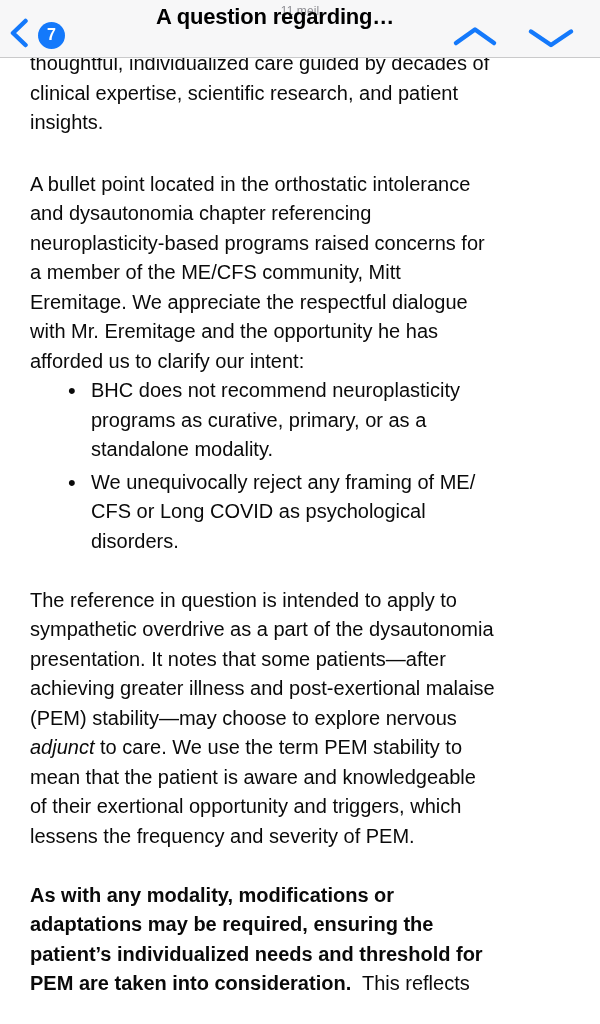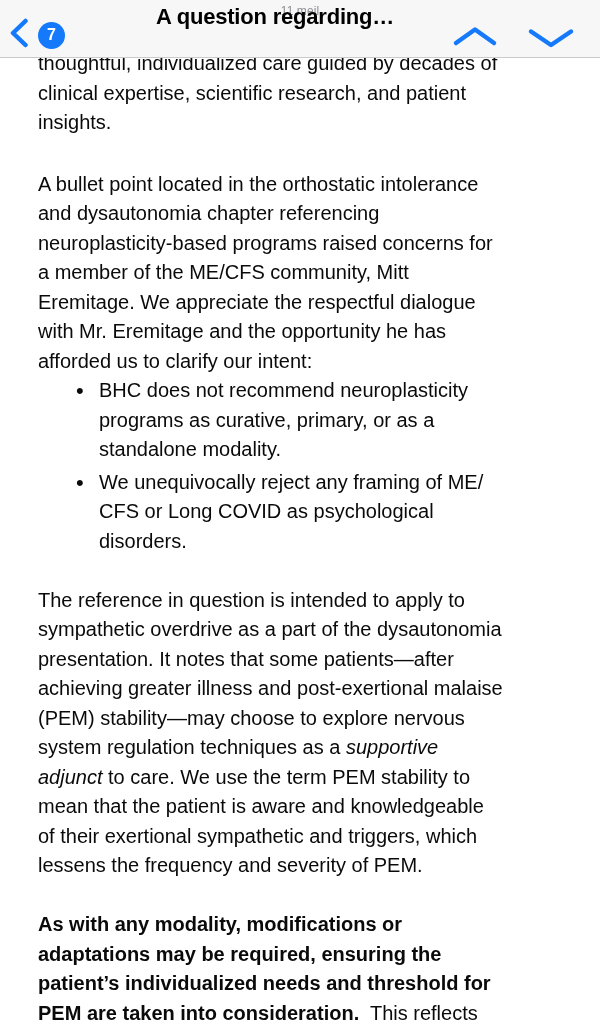--- a/index.html
+++ b/index.html
@@ -62,21 +62,21 @@
   }
   .nav-arrow { position: absolute; cursor: pointer; }
   .nav-up   { top: 25px; left: 452px; }
   .nav-down { top: 27px; left: 527px; }
 
   
   .email-scroll {
     position: absolute;
     top: 58px; left: 0; right: 0; bottom: 0;
     overflow: hidden;
-    padding: 4px 20px 0 38px;
+    padding: 4px 20px 0 30px;
     background: #fff;
   }
   .line {
     height: 29.5px;
     line-height: 29.5px;
     font-size: 20px;
     white-space: pre;
     letter-spacing: 0;
   }
   .para { margin: 0 0 29.5px 0; }
@@ -166,24 +166,23 @@
         <div class="line">disorders.</div>
       </div>
     </div>
 
     <div class="para">
       <div class="line">The reference in question is intended to apply to</div>
       <div class="line">sympathetic overdrive as a part of the dysautonomia</div>
       <div class="line">presentation. It notes that some patients—after</div>
       <div class="line">achieving greater illness and post-exertional malaise</div>
       <div class="line">(PEM) stability—may choose to explore nervous</div>
-      <div class="line"><span>system regulation techniques as a </span><span class="em">supportive</span></div>
       <div class="line"><span class="em">adjunct</span><span> to care. We use the term PEM stability to</span></div>
       <div class="line">mean that the patient is aware and knowledgeable</div>
-      <div class="line">of their exertional sympathetic and triggers, which</div>
+      <div class="line">of their exertional opportunity and triggers, which</div>
       <div class="line">lessens the frequency and severity of PEM.</div>
     </div>
 
     <div class="para para-modality">
       <div class="line">As with any modality, modifications or</div>
       <div class="line">adaptations may be required, ensuring the</div>
       <div class="line">patient’s individualized needs and threshold for</div>
       <div class="line"><span>PEM are taken into consideration.</span><span class="tail-normal">  This reflects</span></div>
     </div>
 

